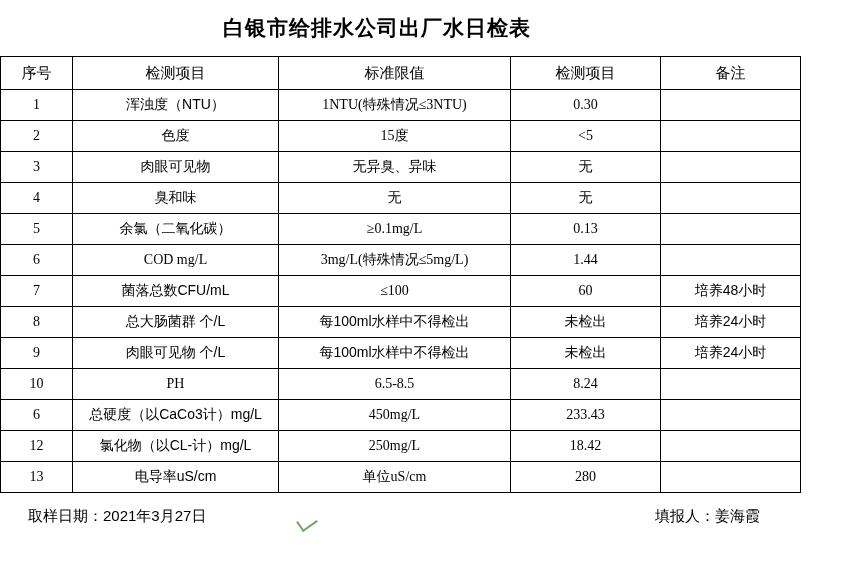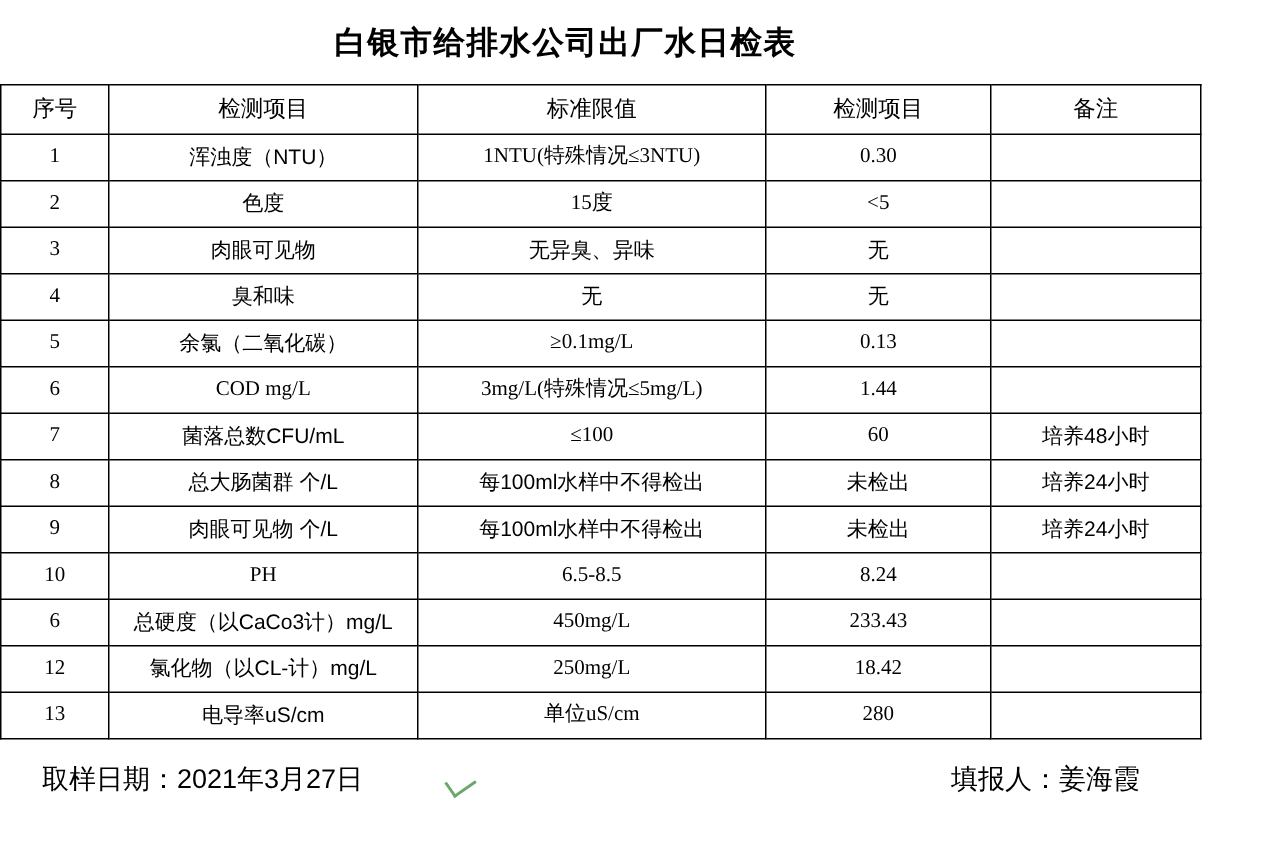--- a/index.html
+++ b/index.html
@@ -64,21 +64,21 @@
   .mono-ish {
     font-family: "Liberation Serif", serif;
     font-size: 13.5px;
   }
   .footer {
     width: 800px;
     margin: 0 auto;
     display: flex;
     justify-content: space-between;
     padding-top: 14px;
-    font-size: 18px;
+    font-size: 15px;
   }
   .footer > div {
     white-space: nowrap;
   }
   .footer .f-left { padding-left: 28px; }
   .footer .f-mid  { padding-left: 10px; }
   .footer .f-right{ padding-right: 40px; text-align: right; }
   .green-mark {
     position: absolute;
     left: 298px;

